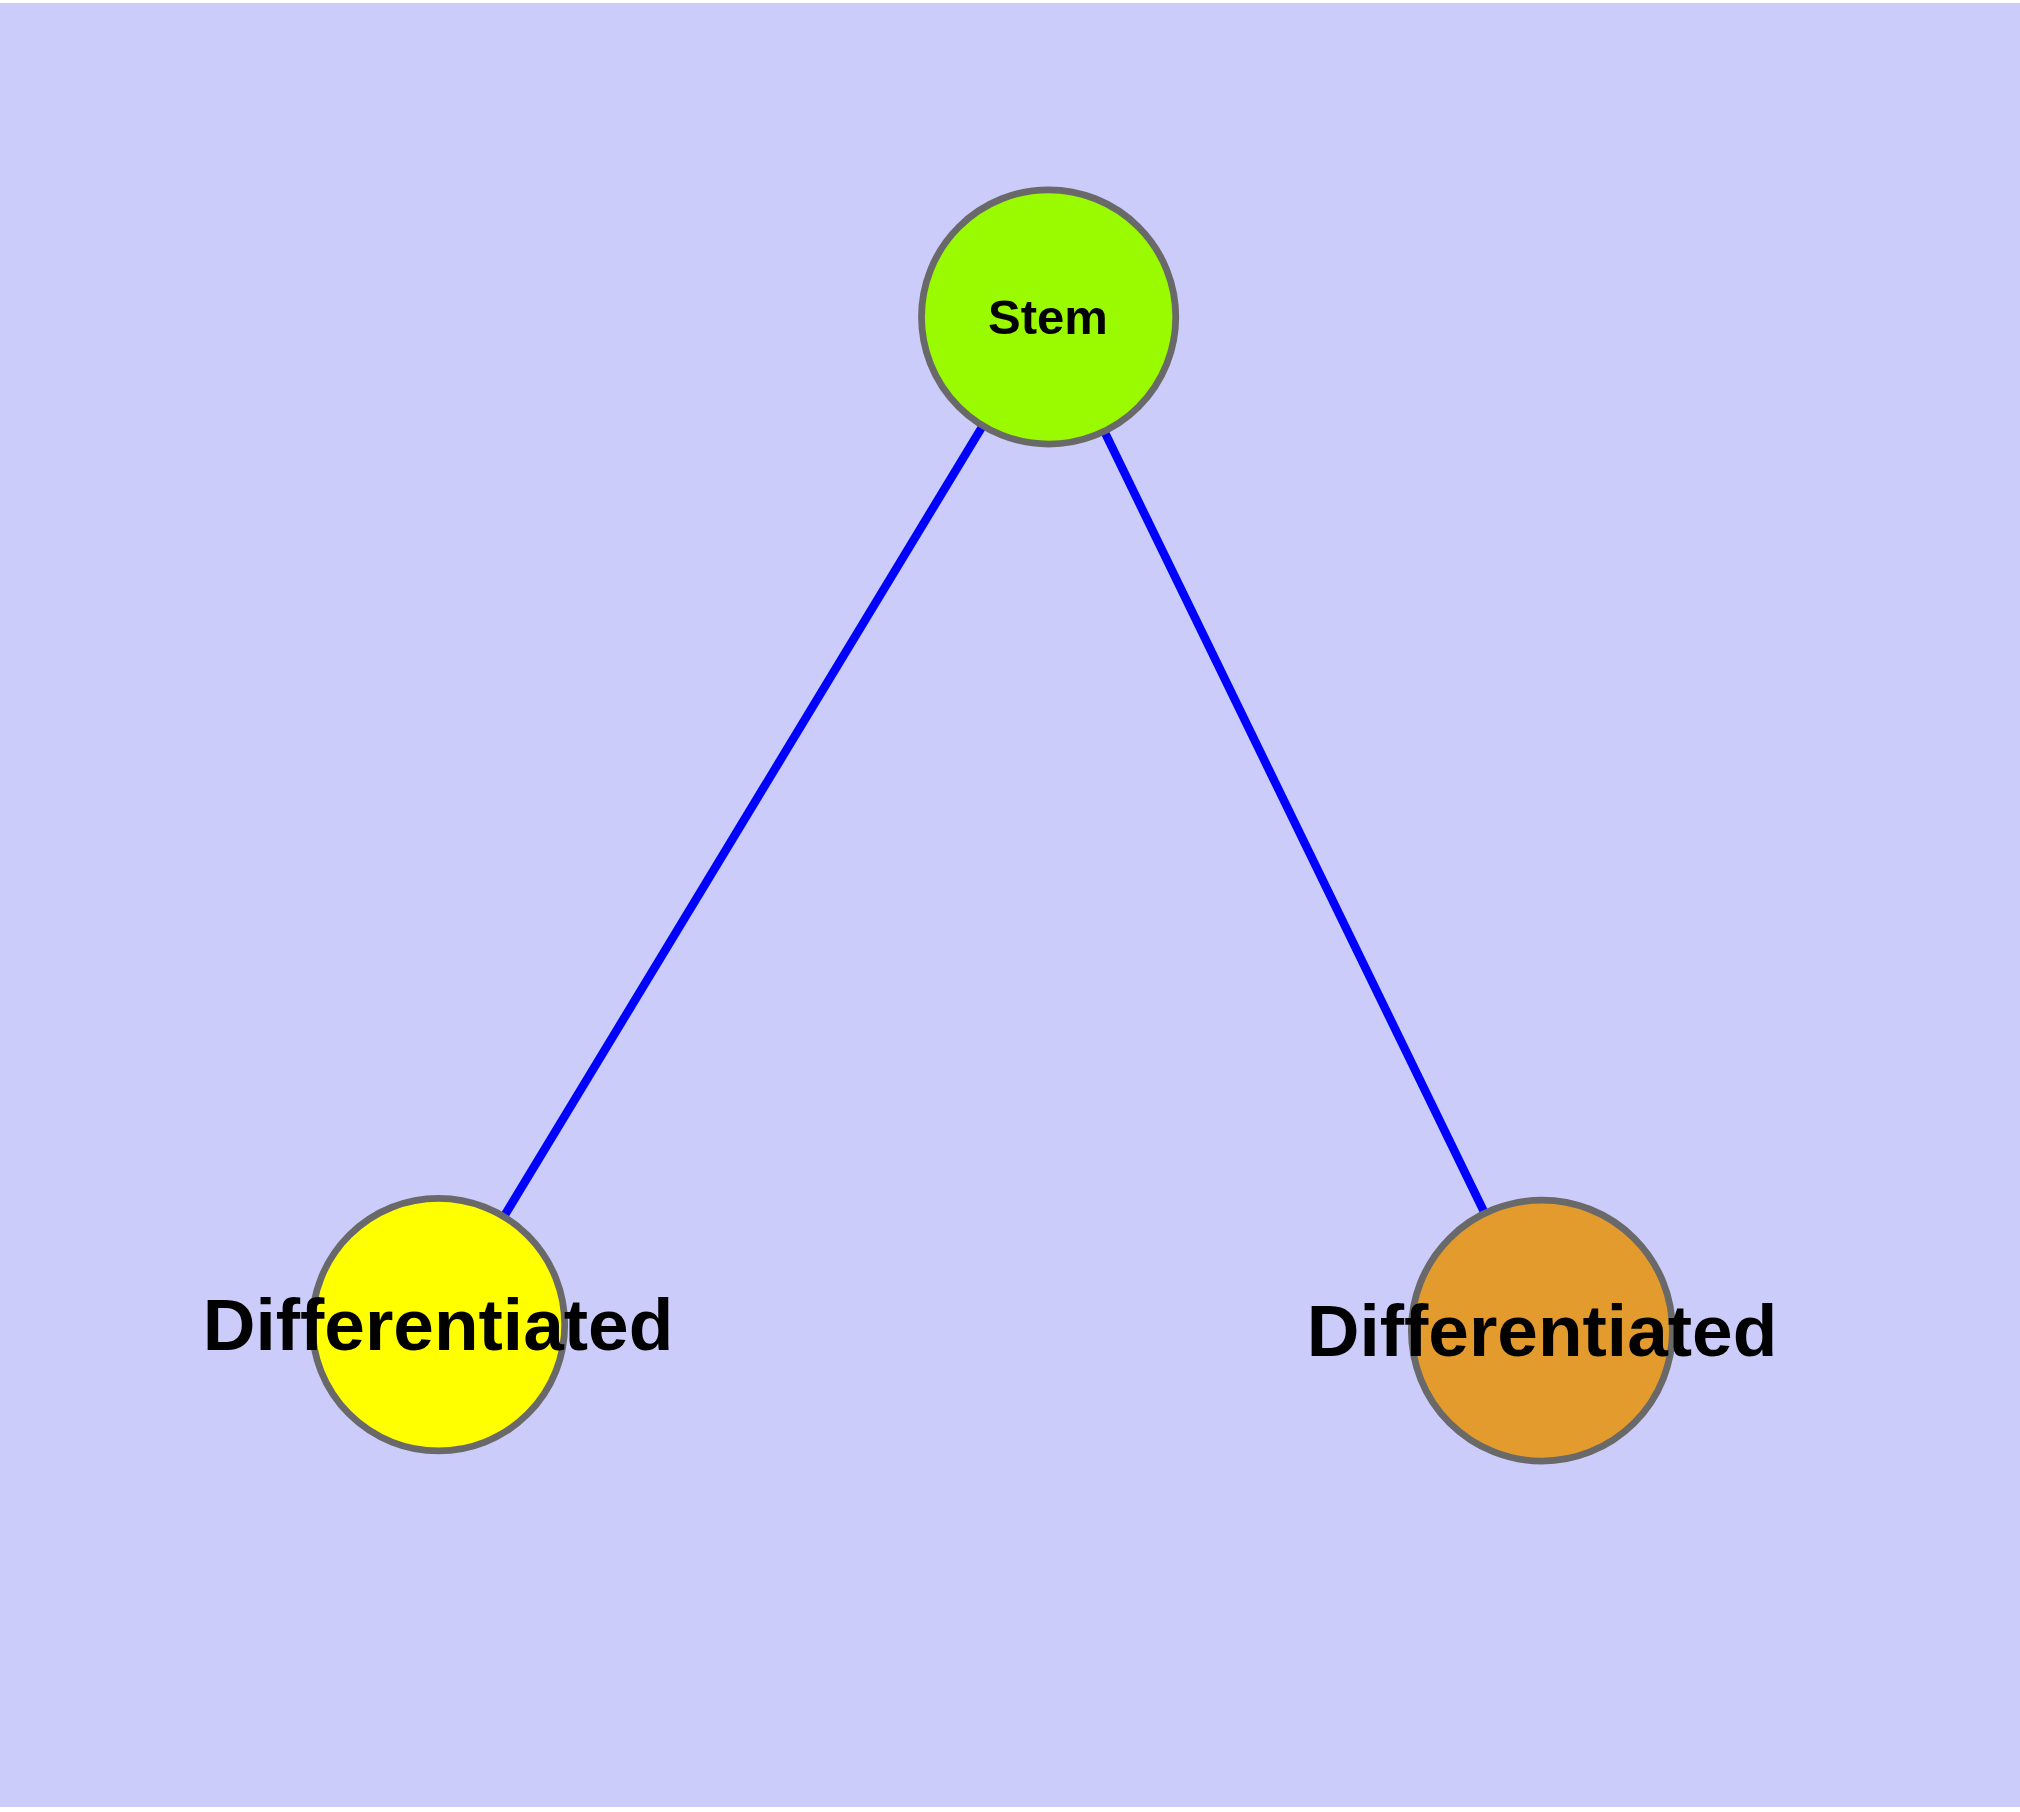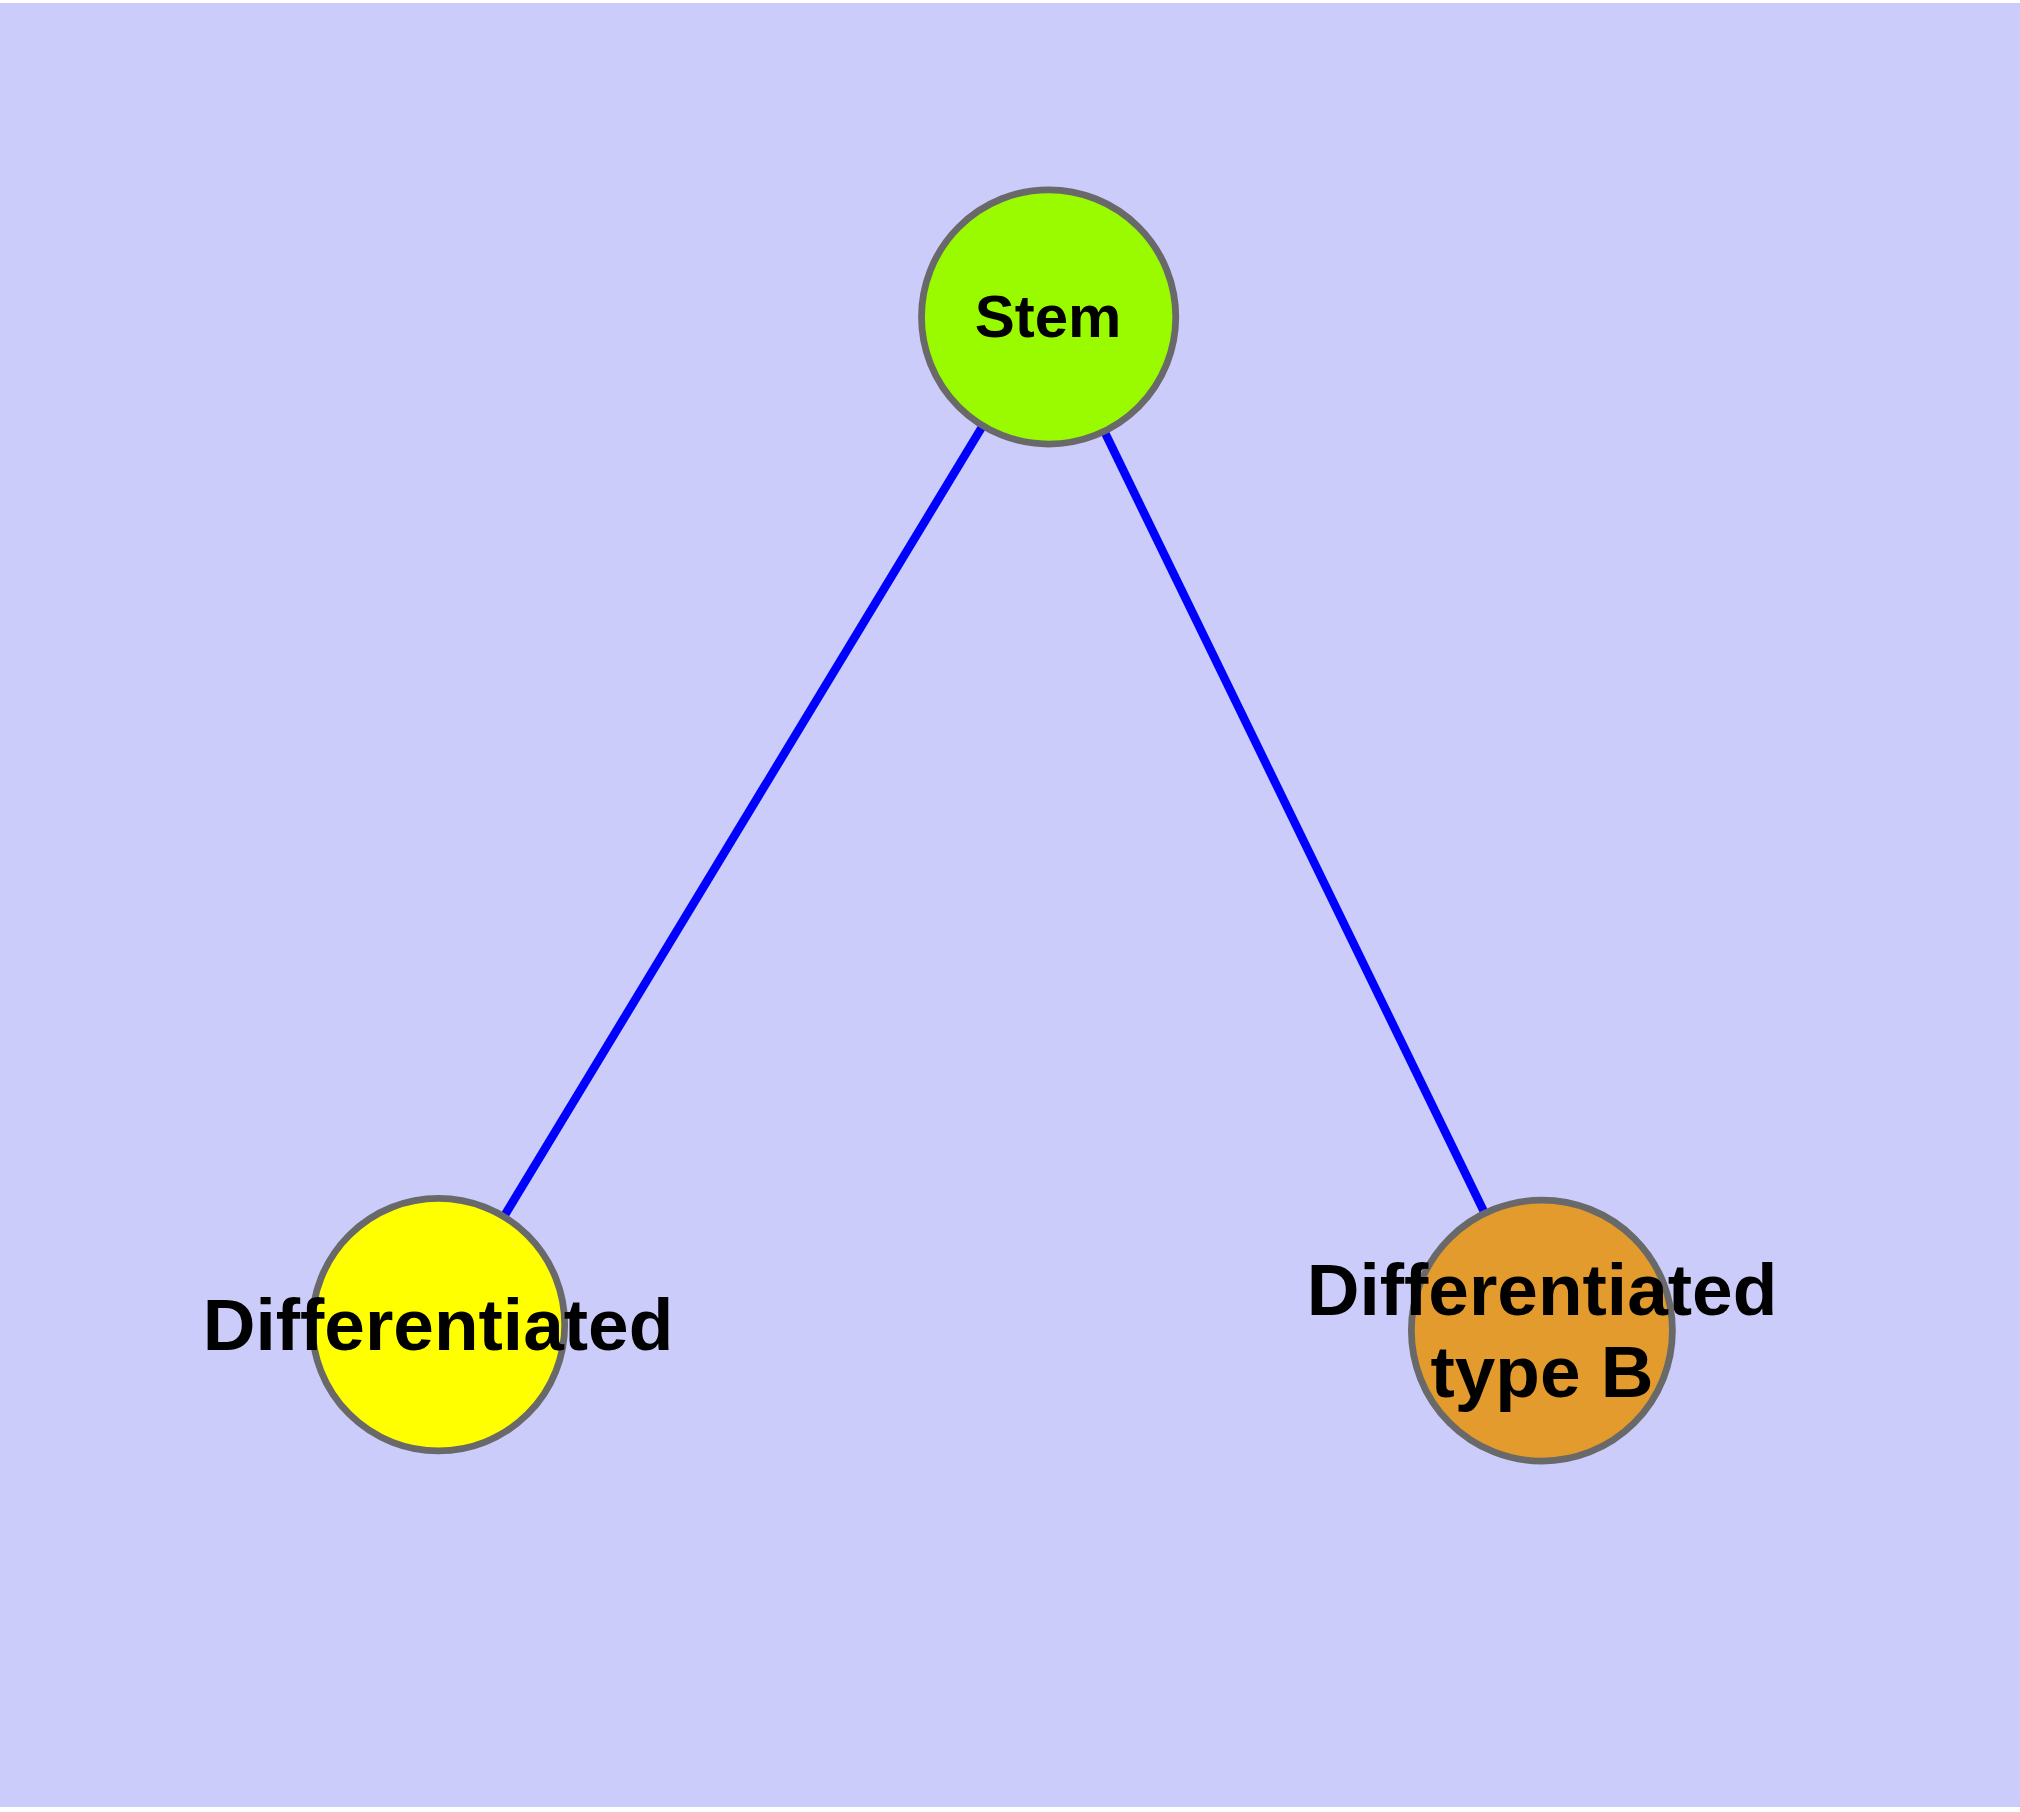--- a/index.html
+++ b/index.html
@@ -62,19 +62,19 @@
         <line x1="1300.0092595089093" y1="503.48294565748387" x2="1754.2404832825098" y2="1436.9203058520304" stroke="#0000ff" stroke-width="10" stroke-linecap="butt"></line>
       </g>
     <g id="node-layer">
         <circle cx="1237" cy="374" r="150" fill="#9afa00" stroke="#696969" stroke-width="8"></circle>
         <circle cx="517" cy="1563" r="149" fill="#ffff00" stroke="#696969" stroke-width="8"></circle>
         <circle cx="1819" cy="1570" r="154" fill="#e49b2e" stroke="#696969" stroke-width="8"></circle>
       </g>
   </svg>
 
   <div id="label-layer">
-      <div class="node-label single" style="left: 1048px; top: 317px; font-size: 60px; color: rgb(0, 0, 0);"><span>Stem</span></div>
+      <div class="node-label single" style="left: 1048px; top: 317px; font-size: 49px; color: rgb(0, 0, 0);"><span>Stem</span></div>
       <div class="node-label multi" style="left: 438px; top: 1325px; font-size: 73px; color: rgb(0, 0, 0);"><span>Differentiated</span><br></div>
-      <div class="node-label multi" style="left: 1542px; top: 1331px; font-size: 73px; color: rgb(0, 0, 0);"><span>Differentiated</span><br><span>type B</span></div>
+      <div class="node-label multi" style="left: 1542px; top: 1331px; font-size: 73px; color: rgb(0, 0, 0);"><span>Differentiated</span><br></div>
     </div>
 
 </div>
 
 
 </body></html>

